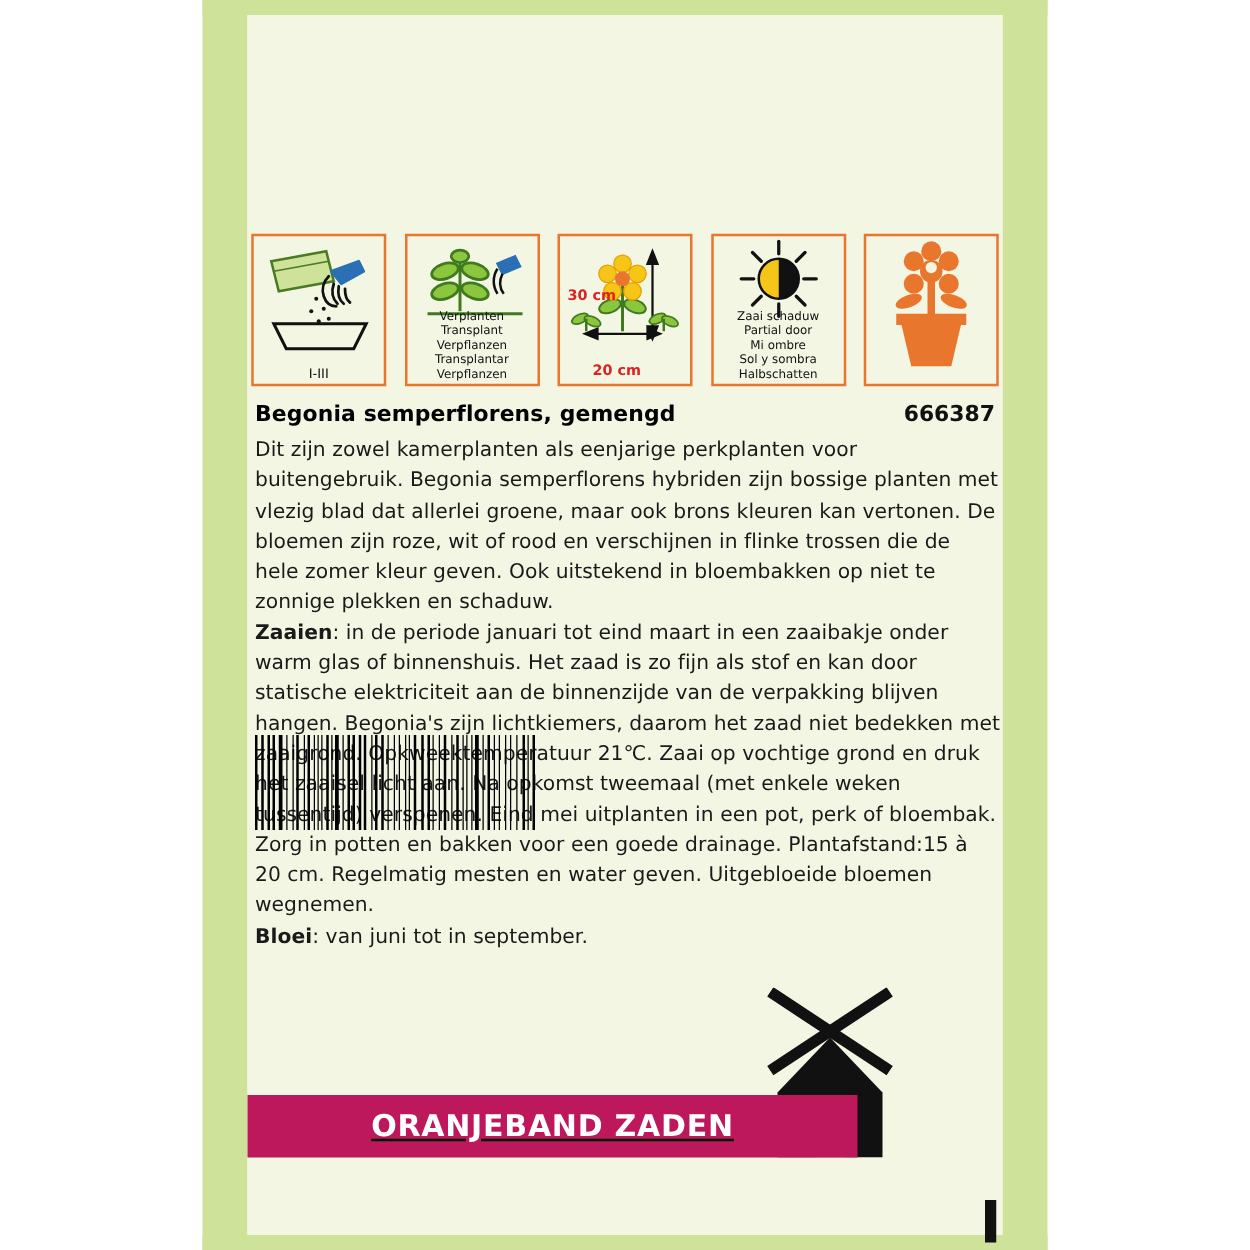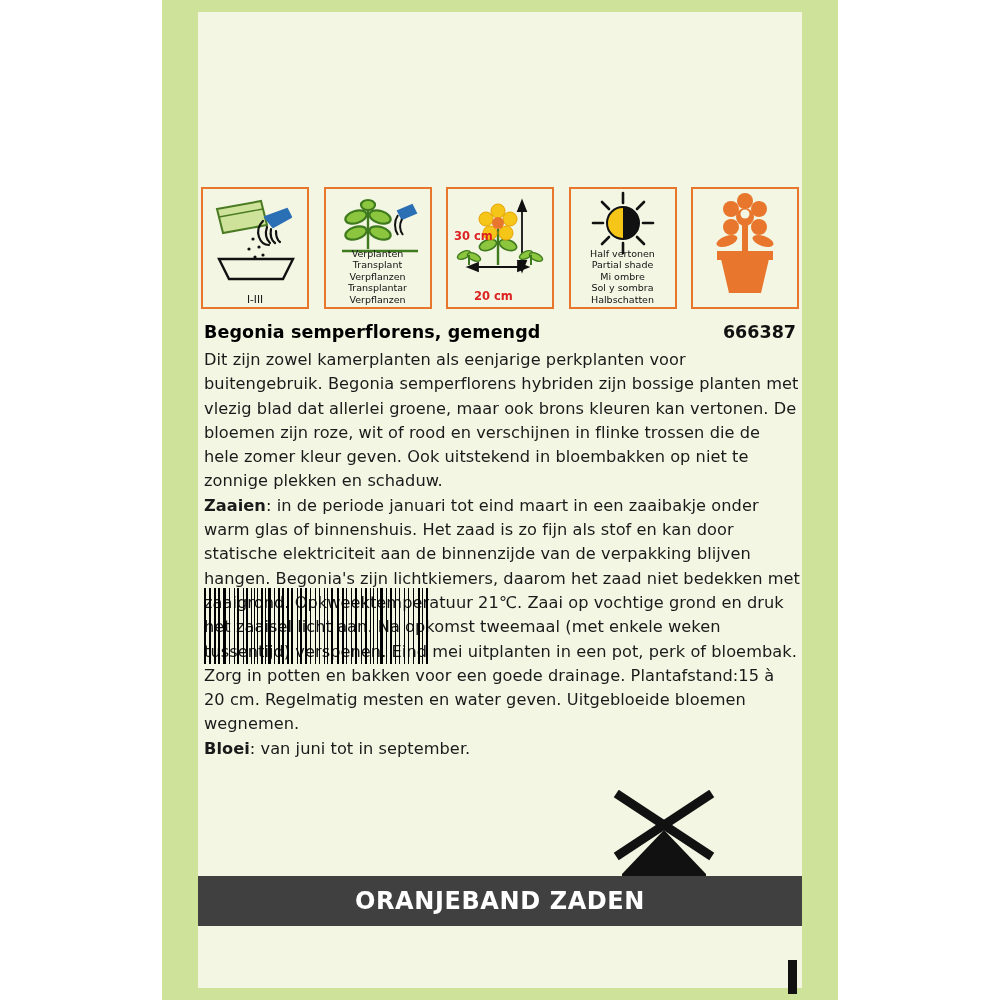--- a/index.html
+++ b/index.html
@@ -140,26 +140,27 @@
     font-size: 19px;
     letter-spacing: 1.4px;
     color: #000;
     margin-top: 2px;
   }
 
   
   .orange-band {
     position: absolute;
     left: 0px; top: 864px;
-    width: 604px;
+    width: 488px;
     height: 50px;
-    background: #404040;
+    background: #be185d;
     display: flex;
     align-items: center;
     justify-content: center;
+    text-decoration: underline;
   }
   .brand {
     color: #ffffff;
     font-size: 24px;
     font-weight: bold;
     letter-spacing: 0.6px;
   }
 
   
   .mill {
@@ -304,22 +305,22 @@
             <line x1="72" y1="32" x2="82" y2="32"></line>
             <line x1="31" y1="11" x2="38" y2="18"></line>
             <line x1="66" y1="46" x2="73" y2="53"></line>
             <line x1="31" y1="53" x2="38" y2="46"></line>
             <line x1="66" y1="18" x2="73" y2="11"></line>
           </g>
           <circle cx="52" cy="32" r="16" fill="#f5c518" stroke="#111" stroke-width="2"></circle>
           <path d="M52,16 A16,16 0 0,1 52,48 Z" fill="#111"></path>
         </svg>
         <div class="icon-cap small">
-          <div>Half vertonen</div>
-          <div>Partial shade</div>
+          <div>Zaai schaduw</div>
+          <div>Partial door</div>
           <div>Mi ombre</div>
           <div>Sol y sombra</div>
           <div>Halbschatten</div>
         </div>
       </div>
 
       <div class="icon-box">
         <svg width="104" height="118" viewBox="0 0 104 118" style="position:absolute;left:0;top:0;">
           <g fill="#e8762c">
             <circle cx="52" cy="28" r="9"></circle>

